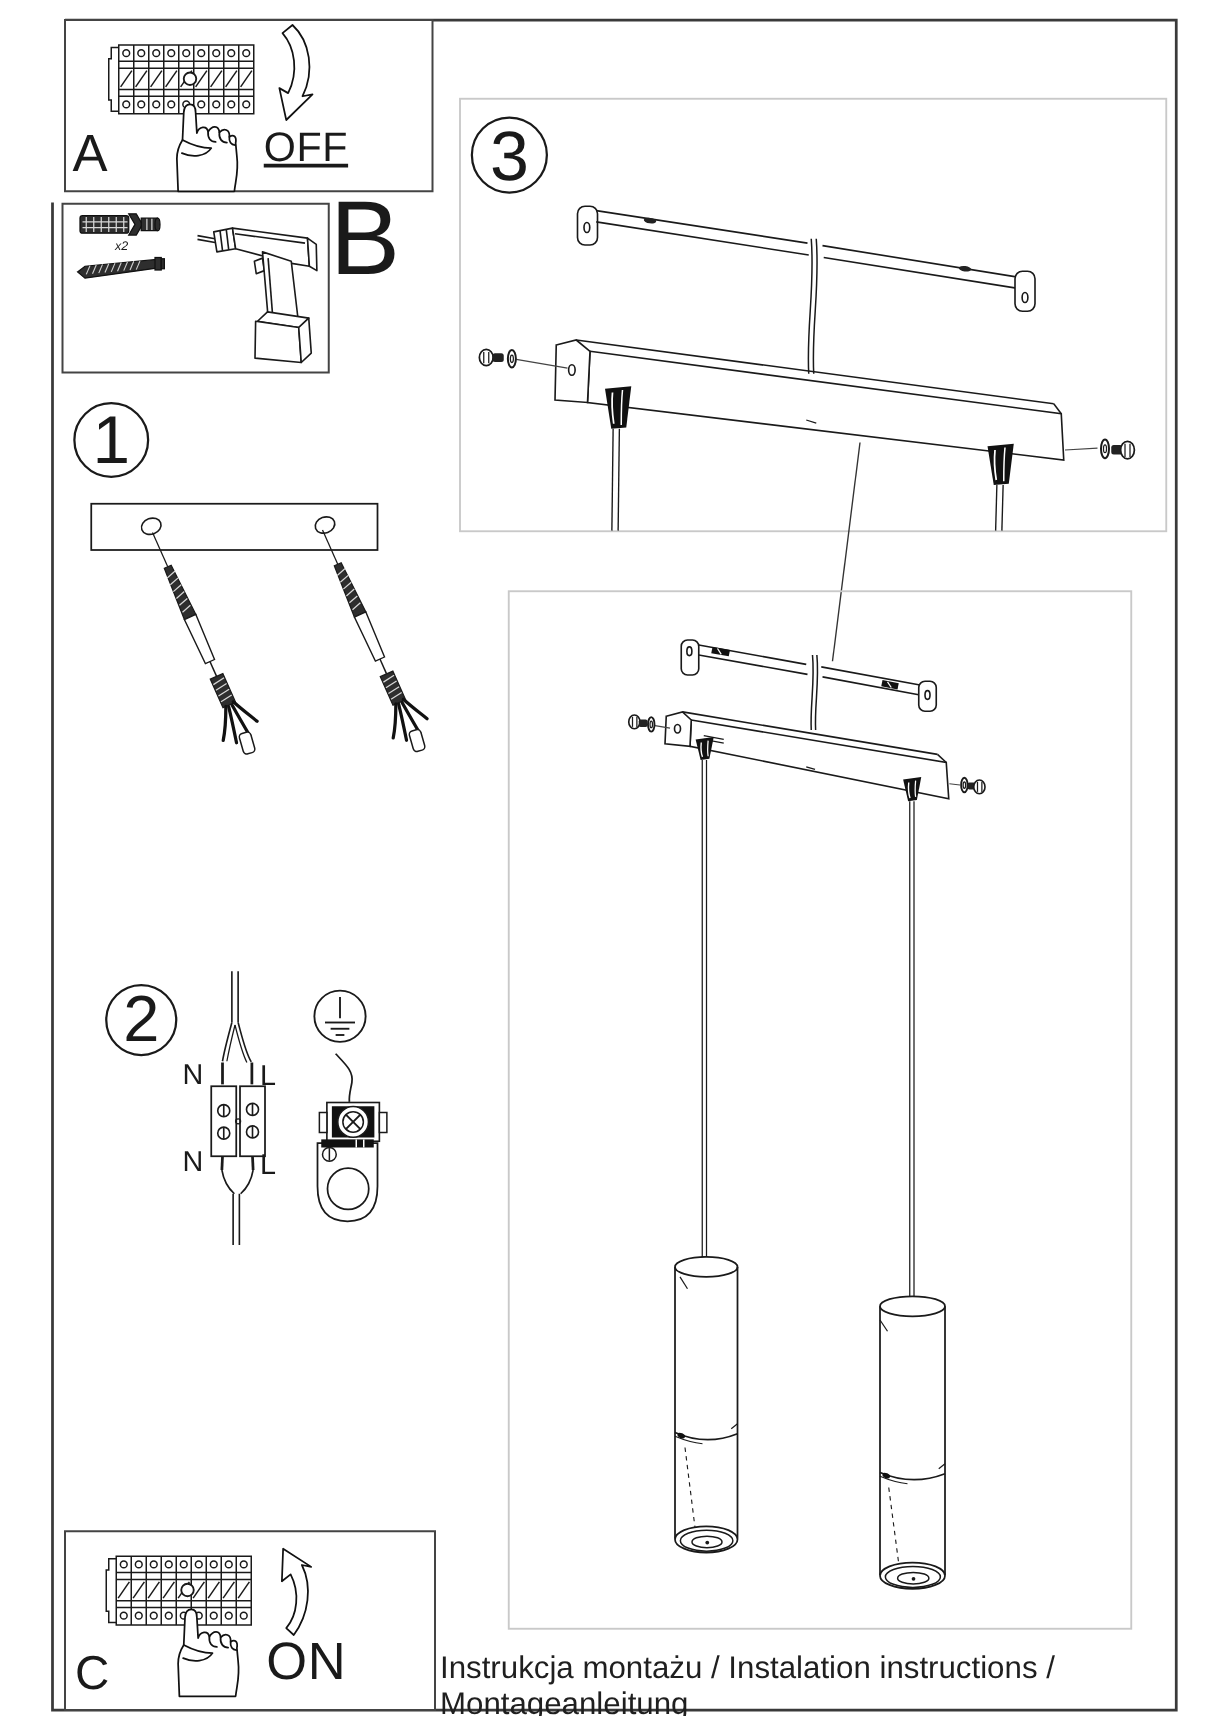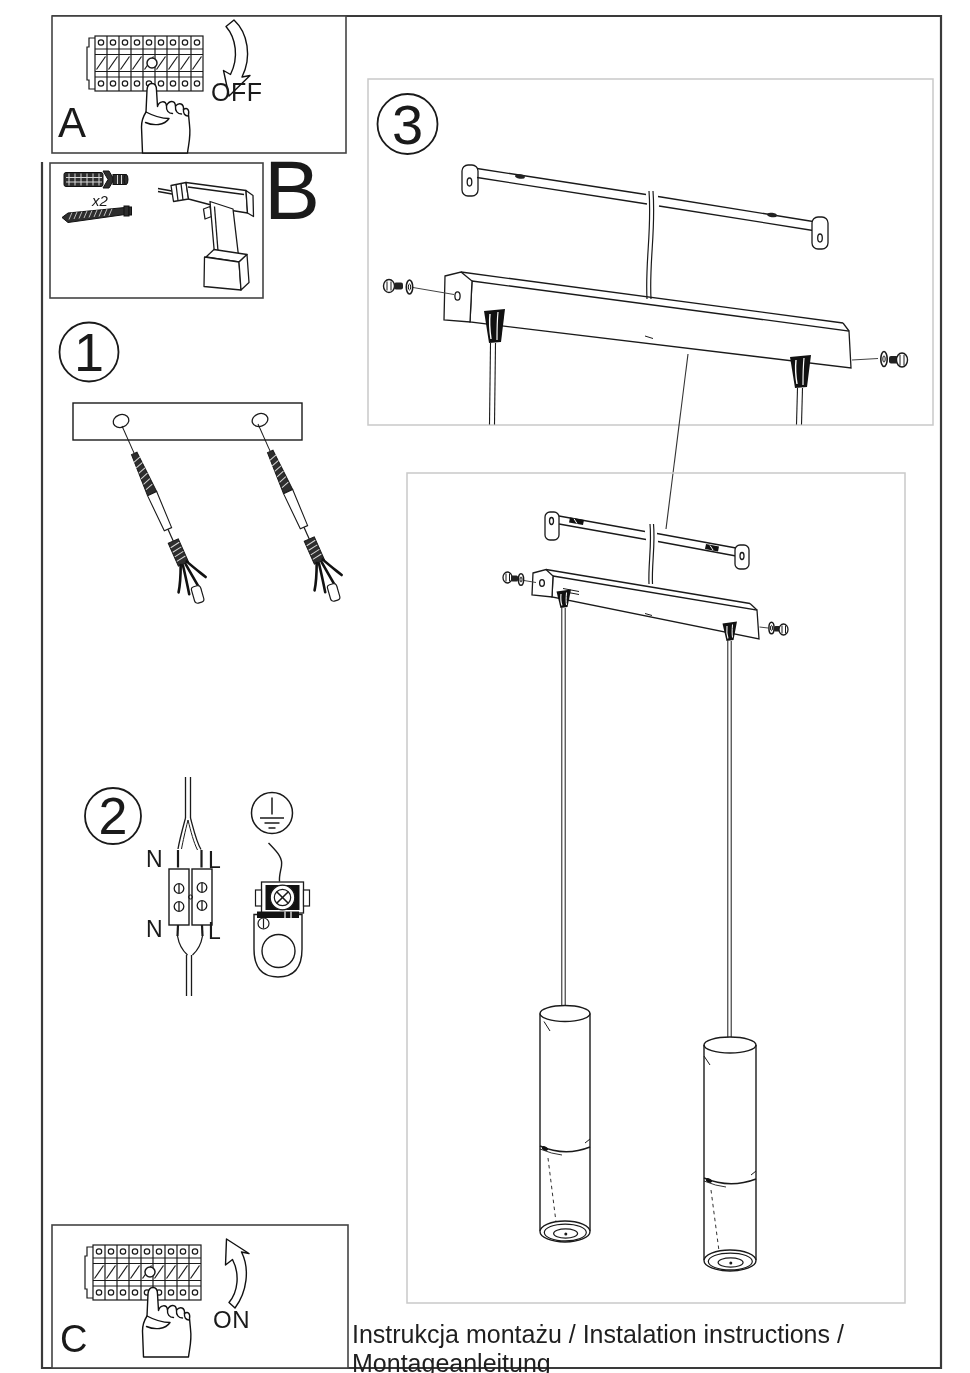--- a/index.html
+++ b/index.html
@@ -408,31 +408,31 @@
       <use href="#breaker" x="85" y="1244"></use>
     </g>
     <g transform="translate(140,1289)">
       <use href="#hand"></use>
     </g>
     <path fill="#fff" stroke="#111" stroke-width="1.4" stroke-linejoin="round" d="M 235,1308 C 247,1292 250,1269 241.5,1252 L 249,1253.5 L 226.5,1239 L 225.5,1265 L 232.5,1259.5 C 240,1274 238,1292 229,1302.5 Z"></path>
   </g>
 </svg>
 
   <div class="label" style="left:58px;top:102px;font-size:42px;">A</div>
-  <div class="label" style="left:211px;top:80px;font-size:25px;letter-spacing:0.5px;">OFF</div>
+  <div class="label" style="left:211px;top:101px;font-size:33px;letter-spacing:0.5px;text-decoration:underline;">OFF</div>
 
   <div class="label" style="left:264px;top:148px;font-size:84px;">B</div>
-  <div class="label" style="left:92px;top:193px;font-size:15px;font-style:italic;">x2</div>
+  <div class="label" style="left:92px;top:193px;font-size:10px;font-style:italic;">x2</div>
 
   <div class="label circle-num" style="left:59px;top:322px;width:60px;height:60px;font-size:54px;">1</div>
   <div class="label circle-num" style="left:83px;top:786px;width:60px;height:60px;font-size:52px;">2</div>
   <div class="label circle-num" style="left:377px;top:94px;width:61px;height:61px;font-size:56px;">3</div>
 
   <div class="label" style="left:146px;top:848px;font-size:23px;">N</div>
   <div class="label" style="left:208px;top:849px;font-size:23px;">L</div>
   <div class="label" style="left:146px;top:918px;font-size:23px;">N</div>
   <div class="label" style="left:208px;top:920px;font-size:23px;">L</div>
 
   <div class="label" style="left:60px;top:1320px;font-size:38px;">C</div>
-  <div class="label" style="left:213px;top:1308px;font-size:24px;letter-spacing:0.5px;">ON</div>
+  <div class="label" style="left:213px;top:1308px;font-size:42px;letter-spacing:0.5px;">ON</div>
 
   <div class="footer-line" style="top:1320px;">Instrukcja montażu / Instalation instructions / Montageanleitung</div>
 </div>
 
 </body></html>

